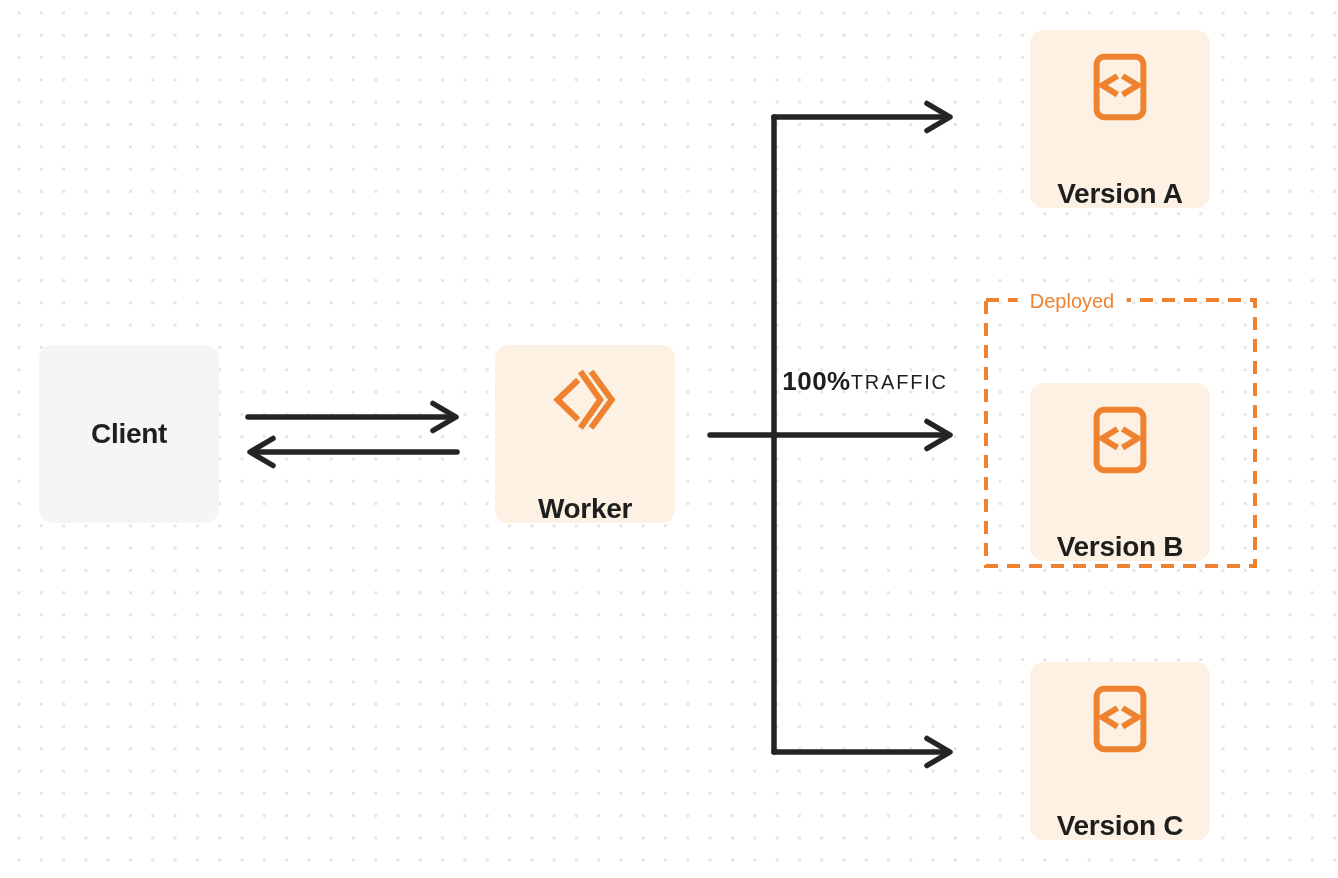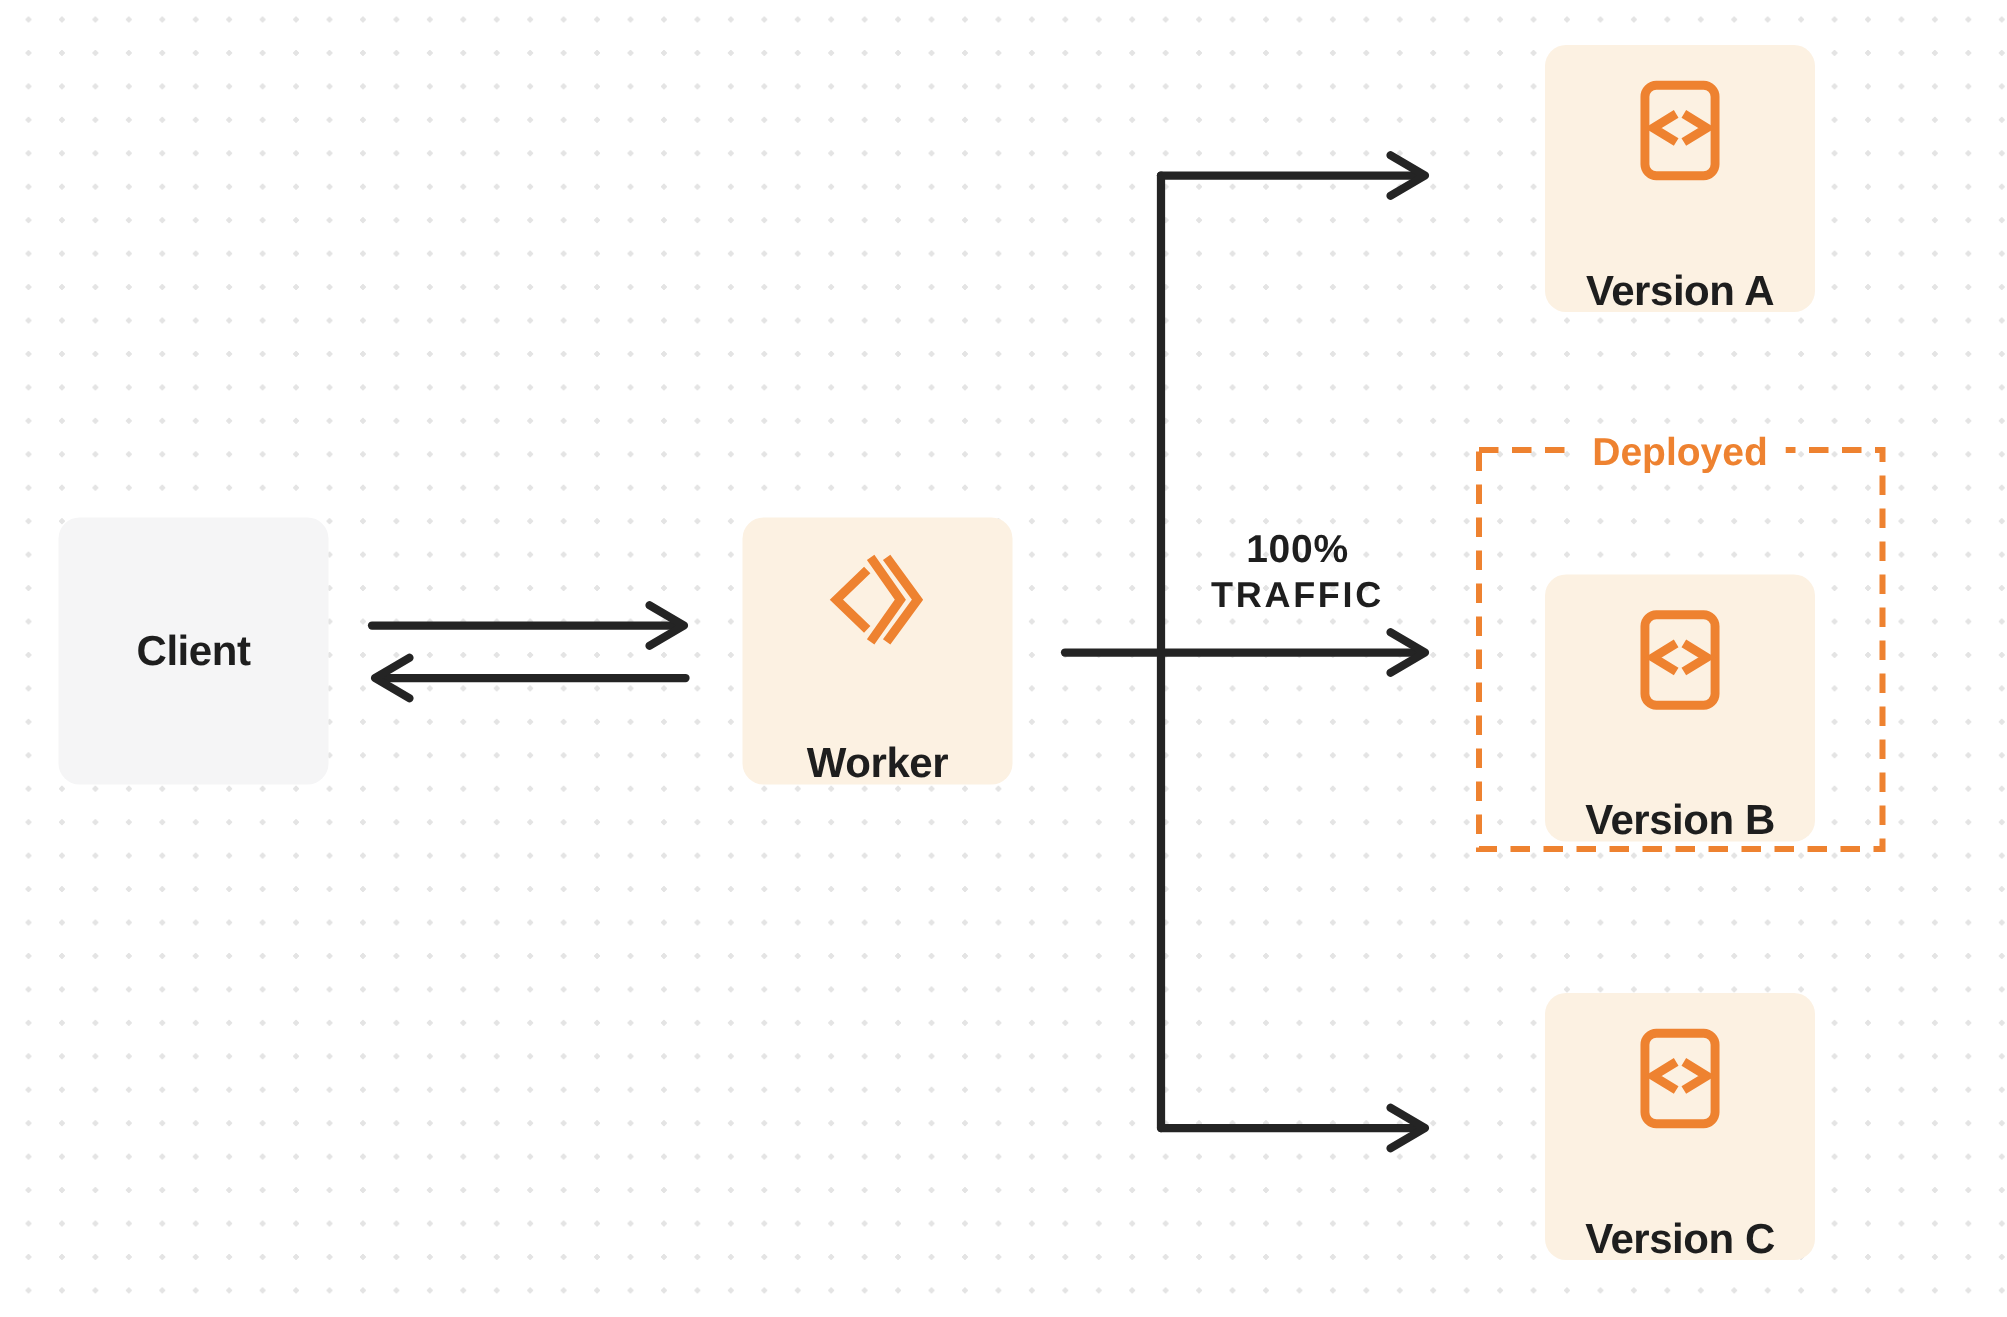--- a/index.html
+++ b/index.html
@@ -90,45 +90,45 @@
   .doc-icon{width:62px;height:78px;}
   .doc-icon rect, .doc-icon path{
     stroke:var(--accent-orange);
     stroke-width:7;
     fill:none;
     stroke-linecap:butt;
     stroke-linejoin:miter;
   }
   .deployed-label{
     position:absolute;
-    left:1120px;top:301px;
+    left:1072px;top:301px;
     transform:translate(-50%,-50%);
     background:var(--page-bg);
     color:var(--accent-orange);
-    font-size:26px;
-    font-weight:700;
+    font-size:20px;
+    font-weight:400;
     padding:0 12px;
     line-height:1.1;
     z-index:3;
     white-space:nowrap;
   }
   .traffic-label{
     position:absolute;
     left:865px;top:381px;
     transform:translate(-50%,-50%);
-    display:flex;flex-direction:column;align-items:center;
+    display:flex;flex-direction:row;align-items:center;
     z-index:3;
     color:var(--text-dark);
     text-align:center;
   }
   .traffic-line1{
     font-size:26px;font-weight:700;line-height:33px;letter-spacing:0.5px;
   }
   .traffic-line2{
-    font-size:24px;font-weight:700;line-height:30px;letter-spacing:1.8px;
+    font-size:20px;font-weight:400;line-height:30px;letter-spacing:1.8px;
   }
 </style>
 </head>
 <body>
 
 <div class="canvas">
 
   <svg class="overlay" viewBox="0 0 1338 878" xmlns="http://www.w3.org/2000/svg">
     <g class="arrow-stroke">
 

